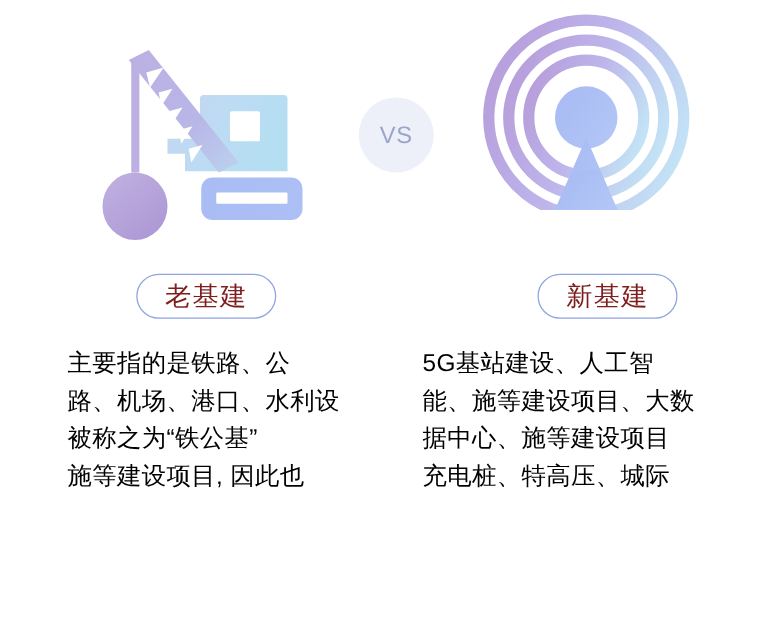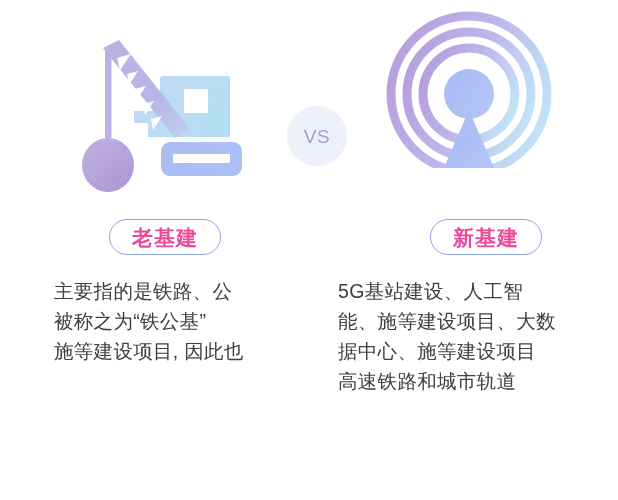--- a/index.html
+++ b/index.html
@@ -44,21 +44,21 @@
     display: block;
     width: 100%;
     height: 100%;
     overflow: visible;
   }
 
   
   .vs-badge {
     position: absolute;
     left: 287px;
-    top: 106px;
+    top: 78px;
     width: 60px;
     height: 60px;
     border-radius: 50%;
     background: #edeff9;
     display: flex;
     align-items: center;
     justify-content: center;
   }
   .vs-badge .vs-text {
     font-size: 19px;
@@ -88,22 +88,22 @@
     border-radius: 18px;
     background: #ffffff;
     display: flex;
     align-items: center;
     justify-content: center;
   }
   .pill.left  { left: 109px; }
   .pill.right { left: 430px; }
   .pill-label {
     font-size: 21px;
-    font-weight: 700;
-    color: #ec4899;
+    font-weight: 400;
+    color: #7f1d1d;
     letter-spacing: 1px;
     line-height: 1;
     white-space: nowrap;
   }
 
   
   .body-row {
     position: absolute;
     left: 0;
     top: 276px;
@@ -114,21 +114,21 @@
     position: absolute;
     top: 0;
     width: 245px;
   }
   .text-col.left  { left: 54px; }
   .text-col.right { left: 338px; }
 
   .body-line {
     font-size: 19.5px;
     line-height: 30px;
-    color: #404040;
+    color: #000000;
     letter-spacing: 0.3px;
     white-space: nowrap;
     font-family: "Liberation Sans", "DejaVu Sans", sans-serif;
   }
 </style>
 </head>
 <body>
 
 <div id="infographic">
 
@@ -220,26 +220,27 @@
     </div>
     <div class="pill right">
       <span class="pill-label">新基建</span>
     </div>
   </div>
 
   <div class="body-row">
 
     <div class="text-col left">
       <div class="body-line">主要指的是铁路、公</div>
+      <div class="body-line">路、机场、港口、水利设</div>
       <div class="body-line">被称之为“铁公基”</div>
       <div class="body-line">施等建设项目, 因此也</div>
     </div>
 
     <div class="text-col right">
       <div class="body-line">5G基站建设、人工智</div>
       <div class="body-line">能、施等建设项目、大数</div>
       <div class="body-line">据中心、施等建设项目</div>
-      <div class="body-line">高速铁路和城市轨道</div>
+      <div class="body-line">充电桩、特高压、城际</div>
     </div>
 
   </div>
 
 </div>
 
 </body></html>

